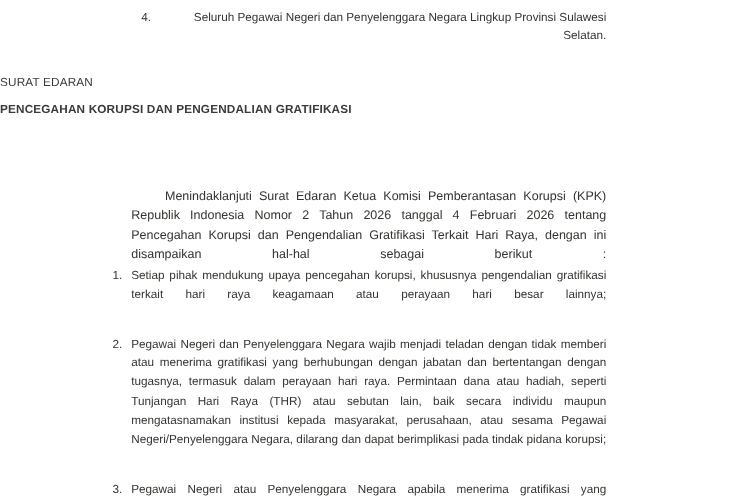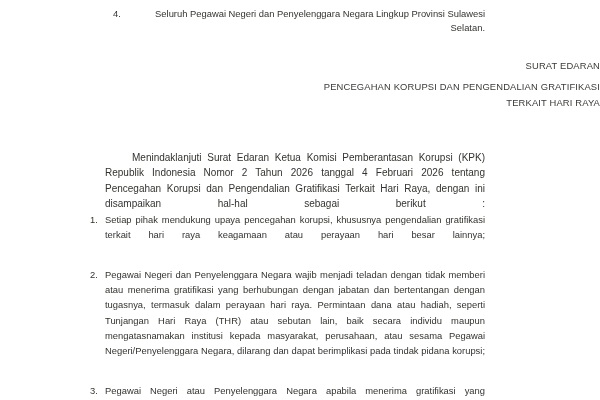--- a/index.html
+++ b/index.html
@@ -46,31 +46,32 @@
     flex: 1 1 auto;
     text-align: right;
   }
 
   
   .heading {
     position: absolute;
     left: 0;
     top: 57px;
     width: 600px;
-    text-align: right;
+    text-align: left;
     color: #3a3a37;
   }
   .heading .hline {
     font-size: 9.4px;
     line-height: 18.2px;
     letter-spacing: 0.15px;
     white-space: nowrap;
   }
   .heading .hline.subject {
     line-height: 15.4px;
+    font-weight: bold;
   }
   .heading .gap-before-subject {
     height: 4px;
   }
 
   
   .intro {
     position: absolute;
     left: 105px;
     top: 150px;
@@ -130,21 +131,20 @@
 
   <div class="top-item">
     <span class="marker">4.</span>
     <span class="body">Seluruh Pegawai Negeri dan Penyelenggara Negara Lingkup Provinsi Sulawesi Selatan.</span>
   </div>
 
   <div class="heading">
     <div class="hline">SURAT EDARAN</div>
     <div class="gap-before-subject"></div>
     <div class="hline subject">PENCEGAHAN KORUPSI DAN PENGENDALIAN GRATIFIKASI</div>
-    <div class="hline subject">TERKAIT HARI RAYA</div>
   </div>
 
   <div class="intro">
     <p class="j" style="margin:0;"><span class="lead-indent"></span><span>Menindaklanjuti Surat Edaran Ketua Komisi Pemberantasan Korupsi (KPK) Republik Indonesia Nomor 2 Tahun 2026 tanggal 4 Februari 2026 tentang Pencegahan Korupsi dan Pengendalian Gratifikasi Terkait Hari Raya, dengan ini disampaikan hal-hal sebagai berikut :</span></p>
   </div>
 
   <div class="numlist">
 
     <div class="item">
       <span class="marker">1.</span>

